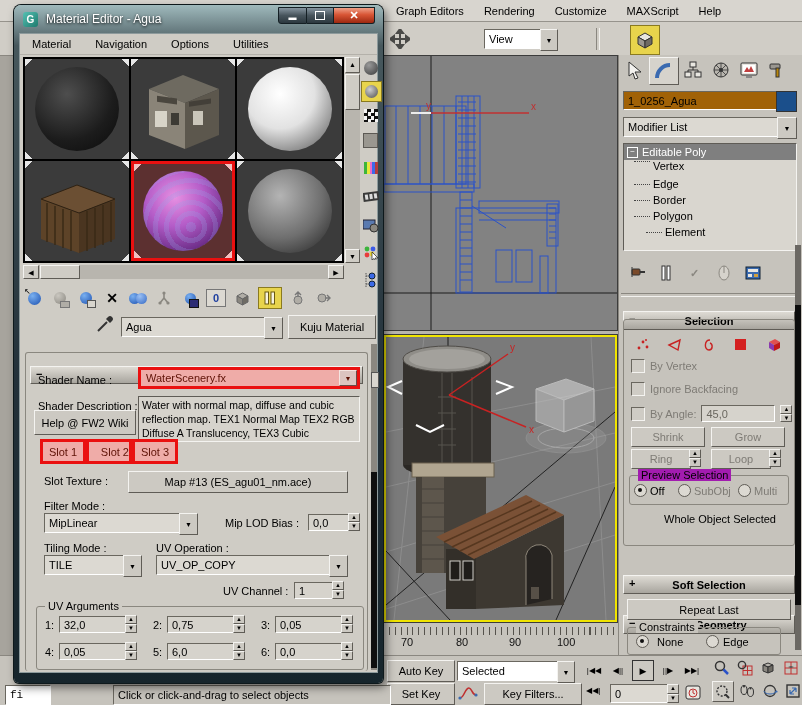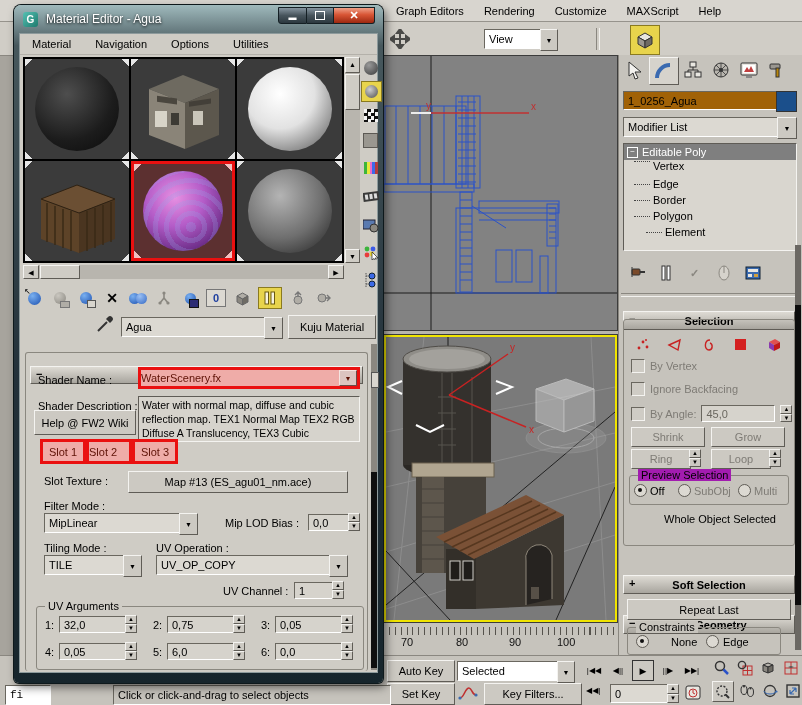--- a/index.html
+++ b/index.html
@@ -456,21 +456,21 @@
       </div>
     <div class="abs rollhead" style="left:4px;top:522px;width:170px;height:17px">
         <span class="pm">−</span>
         <span>Edit Geometry</span>
       </div>
     <div class="abs btn" style="left:8px;top:544px;width:162px;height:19px">
         <span>Repeat Last</span>
       </div>
     <div class="abs grp" style="left:8px;top:572px;width:152px;height:26px">
       <span class="grp-legend" style="background:#c6c3bc">Constraints</span>
-      <span style="position:absolute;left:8px;top:7px;display:flex;align-items:center;gap:22px">
+      <span style="position:absolute;left:8px;top:7px;display:flex;align-items:center;gap:8px">
           <span class="radio on"></span>
           <span>None</span>
         </span>
       <span style="position:absolute;left:78px;top:7px;display:flex;align-items:center;gap:4px">
           <span class="radio"></span>
           <span>Edge</span>
         </span>
     </div>
 
     <div class="abs" style="left:176px;top:190px;width:6px;height:405px;background:#6b6863">
@@ -810,33 +810,33 @@
       </div>
 
       <div class="abs grp" style="left:5px;top:318px;width:341px;height:318px;border-bottom:none"></div>
       <div class="abs rollhead" style="left:10px;top:311px;width:331px;height:16px">
           <span class="pm">−</span>
           <span>Shader Configuration</span>
         </div>
 
       <span class="abs" style="left:18px;top:340px">Shader Name :</span>
       <div class="abs redbox" style="left:118px;top:333px;width:222px;height:22px;display:flex;align-items:center;box-sizing:border-box">
-        <span style="flex:1">WaterScenery.fx</span>
+        <span style="padding-left:5px;flex:1">WaterScenery.fx</span>
         <span class="ddarrow" style="width:16px;height:14px;background:#dcc4c0;border-color:#f4e4e0 #6a4a46 #6a4a46 #f4e4e0">▼</span>
       </div>
       <span class="abs" style="left:18px;top:366px">Shader Description :</span>
       <div class="abs bi" style="left:118px;top:362px;width:222px;height:46px;background:#d6d3cc;font-size:10.5px;line-height:14px;padding:1px 3px;box-sizing:border-box;overflow:hidden"><span>Water with normal map, diffuse and cubic reflection map. TEX1 Normal Map TEX2 RGB Diffuse A Translucency, TEX3 Cubic</span></div>
       <div class="abs btn" style="left:14px;top:376px;width:100px;height:23px">
           <span>Help @ FW2 Wiki</span>
         </div>
 
       <div class="abs redbox" style="left:20px;top:405px;width:40px;height:19px;display:flex;align-items:center;justify-content:center;box-sizing:content-box">
           <span>Slot 1</span>
         </div>
-      <div class="abs redbox" style="left:66px;top:405px;width:40px;height:19px;display:flex;align-items:center;justify-content:flex-start">
+      <div class="abs redbox" style="left:66px;top:405px;width:40px;height:19px;display:flex;align-items:center;justify-content:flex-end">
           <span>Slot 2</span>
         </div>
       <div class="abs redbox" style="left:112px;top:405px;width:40px;height:19px;display:flex;align-items:center;justify-content:center">
           <span>Slot 3</span>
         </div>
 
       <span class="abs" style="left:24px;top:441px">Slot Texture :</span>
       <div class="abs btn" style="left:108px;top:437px;width:218px;height:20px">
           <span>Map #13 (ES_agu01_nm.ace)</span>
         </div>

